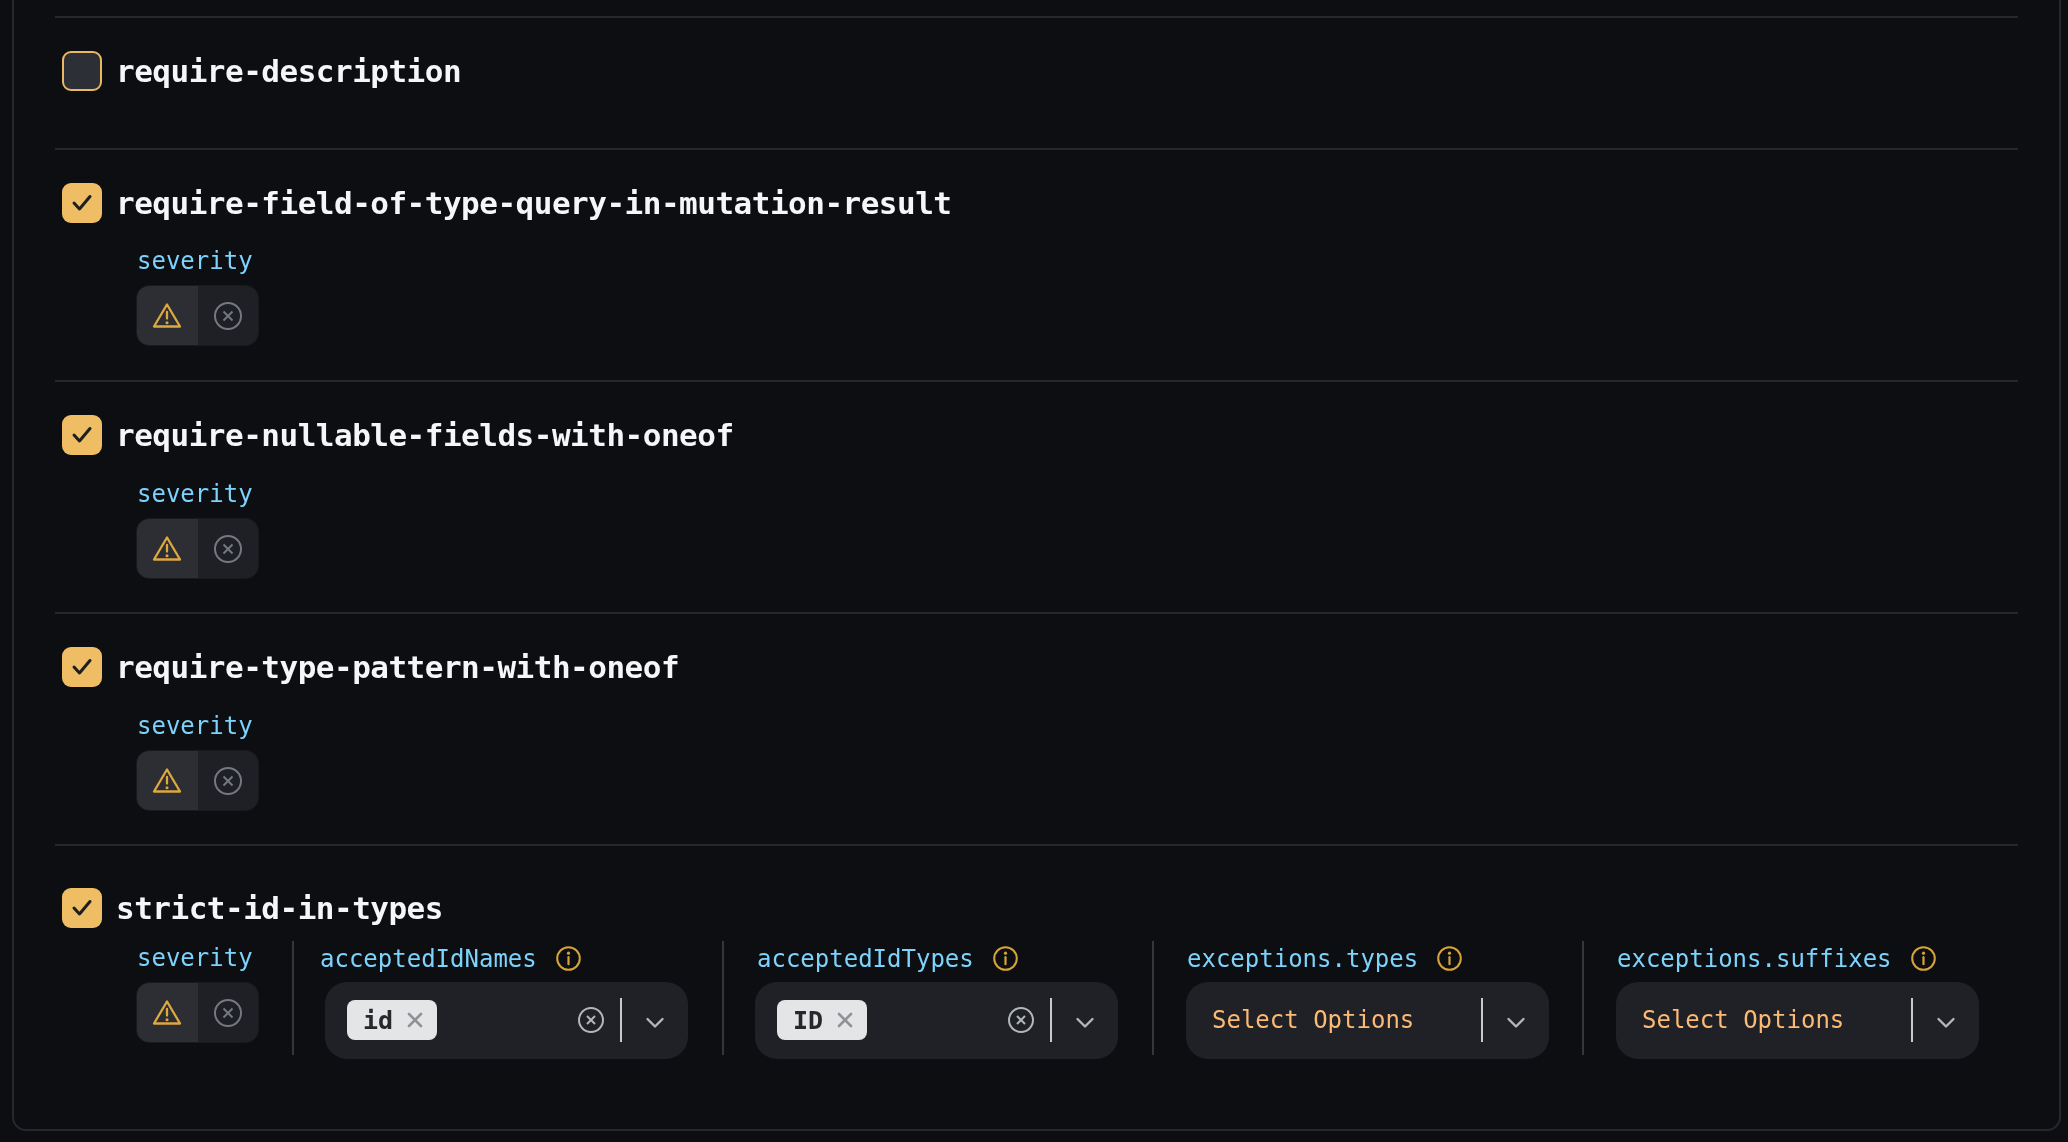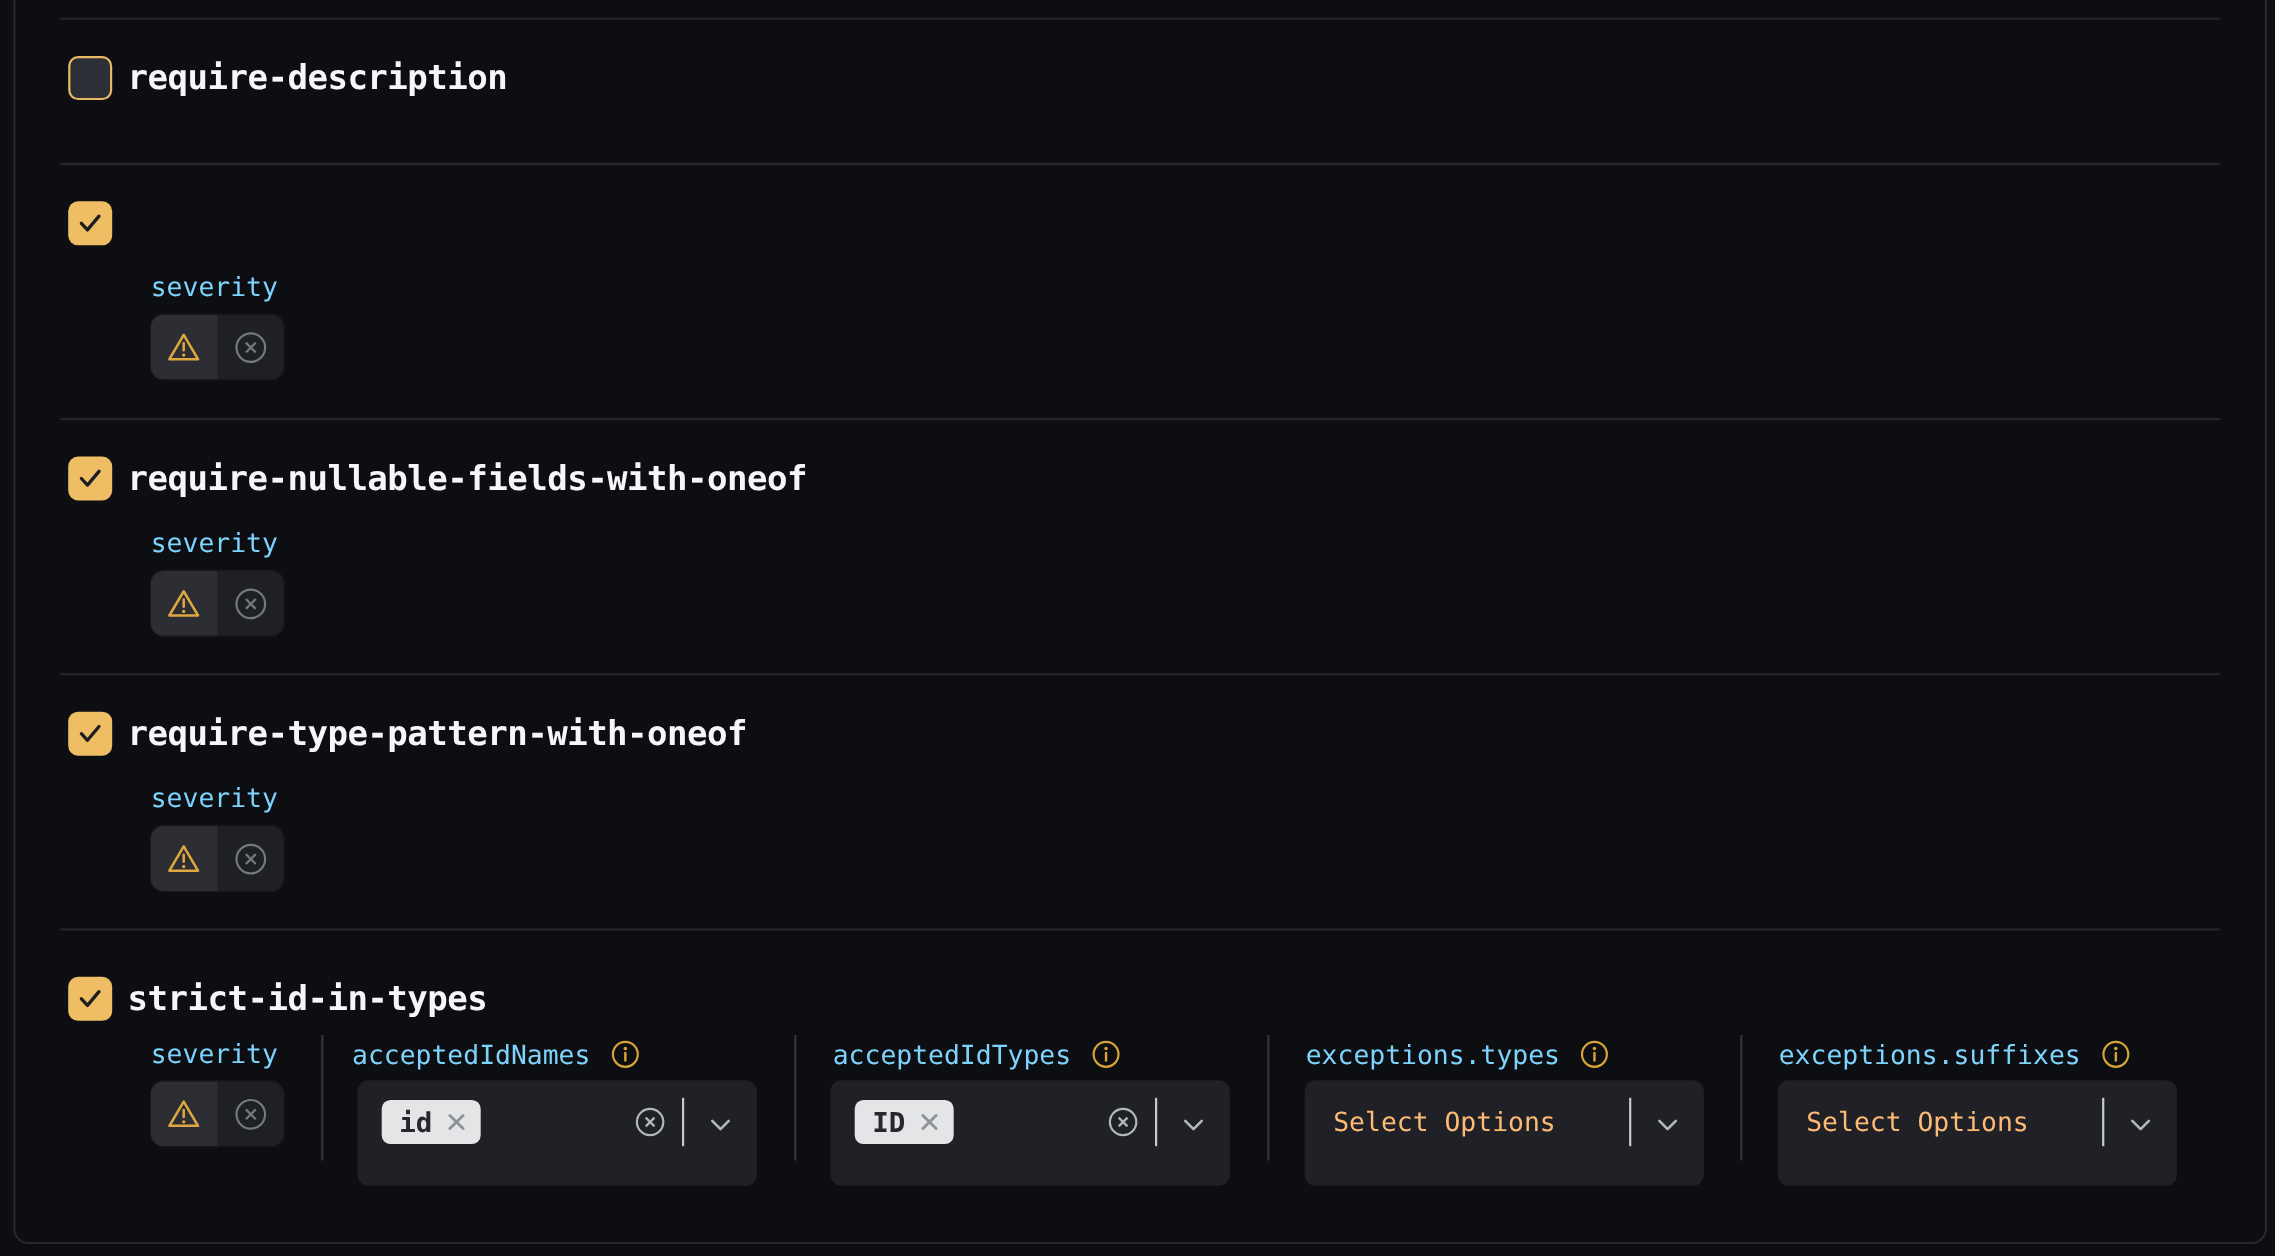--- a/index.html
+++ b/index.html
@@ -28,21 +28,21 @@
     position:absolute; width:123px; height:61px; border-radius:13px; overflow:hidden;
     display:flex; border:1px solid rgba(255,255,255,0.05);
   }
   .seg { flex:1; display:flex; align-items:center; justify-content:center; border:none; cursor:pointer; }
   .seg.on  { background:#2c2e34; }
   .seg.off { background:#1e2025; }
 
   .vsep { position:absolute; width:2px; height:114px; background:#34363c; }
 
   .select-box {
-    position:absolute; width:363px; height:96px; border-radius:10px; background:#1f2126;
+    position:absolute; width:363px; height:77px; border-radius:22px; background:#1f2126;
     cursor:pointer;
   }
   .select-box .inner-divider { position:absolute; left:295px; top:16px; width:2px; height:44px; background:#c7c9cd; }
   .select-box .chevron { position:absolute; left:320px; top:32px; }
   .select-box .clear-btn { position:absolute; left:252px; top:24px; cursor:pointer; }
   .select-box .placeholder { position:absolute; left:26px; top:0; height:76px; display:flex; align-items:center; font-size:24px; color:#fdba74; white-space:nowrap; }
 
   .tag {
     position:absolute; left:22px; top:18px; height:40px; border-radius:8px; background:#e4e5e7;
     display:flex; align-items:center; gap:12px; padding:0 12px 0 16px;
@@ -65,20 +65,21 @@
   <span class="checkbox unchecked"></span>
   <span class="rule-title">require-description</span>
 </div>
 
 <div class="rule-head" style="top:183px">
   <span class="checkbox checked">
     <svg width="22" height="18" viewBox="0 0 22 18">
       <polyline points="3,9 8.5,15 19,2.5" fill="none" stroke="#1d1e22" stroke-width="3" stroke-linecap="round" stroke-linejoin="round"></polyline>
     </svg>
   </span>
+  <span class="rule-title">require-field-of-type-query-in-mutation-result</span>
 </div>
 <div class="field-label" style="left:137px; top:248px">
   <span>severity</span>
 </div>
 <div class="seg-group" style="left:136px; top:285px">
   <button class="seg on">
     <svg width="32" height="29" viewBox="0 0 32 29">
       <path d="M16 3.5 L29 25.5 H3 Z" fill="none" stroke="#dca83f" stroke-width="2.3" stroke-linejoin="round"></path>
       <line x1="16" y1="11" x2="16" y2="17.5" stroke="#dca83f" stroke-width="2.3" stroke-linecap="round"></line>
       <circle cx="16" cy="21.8" r="1.5" fill="#dca83f"></circle>

